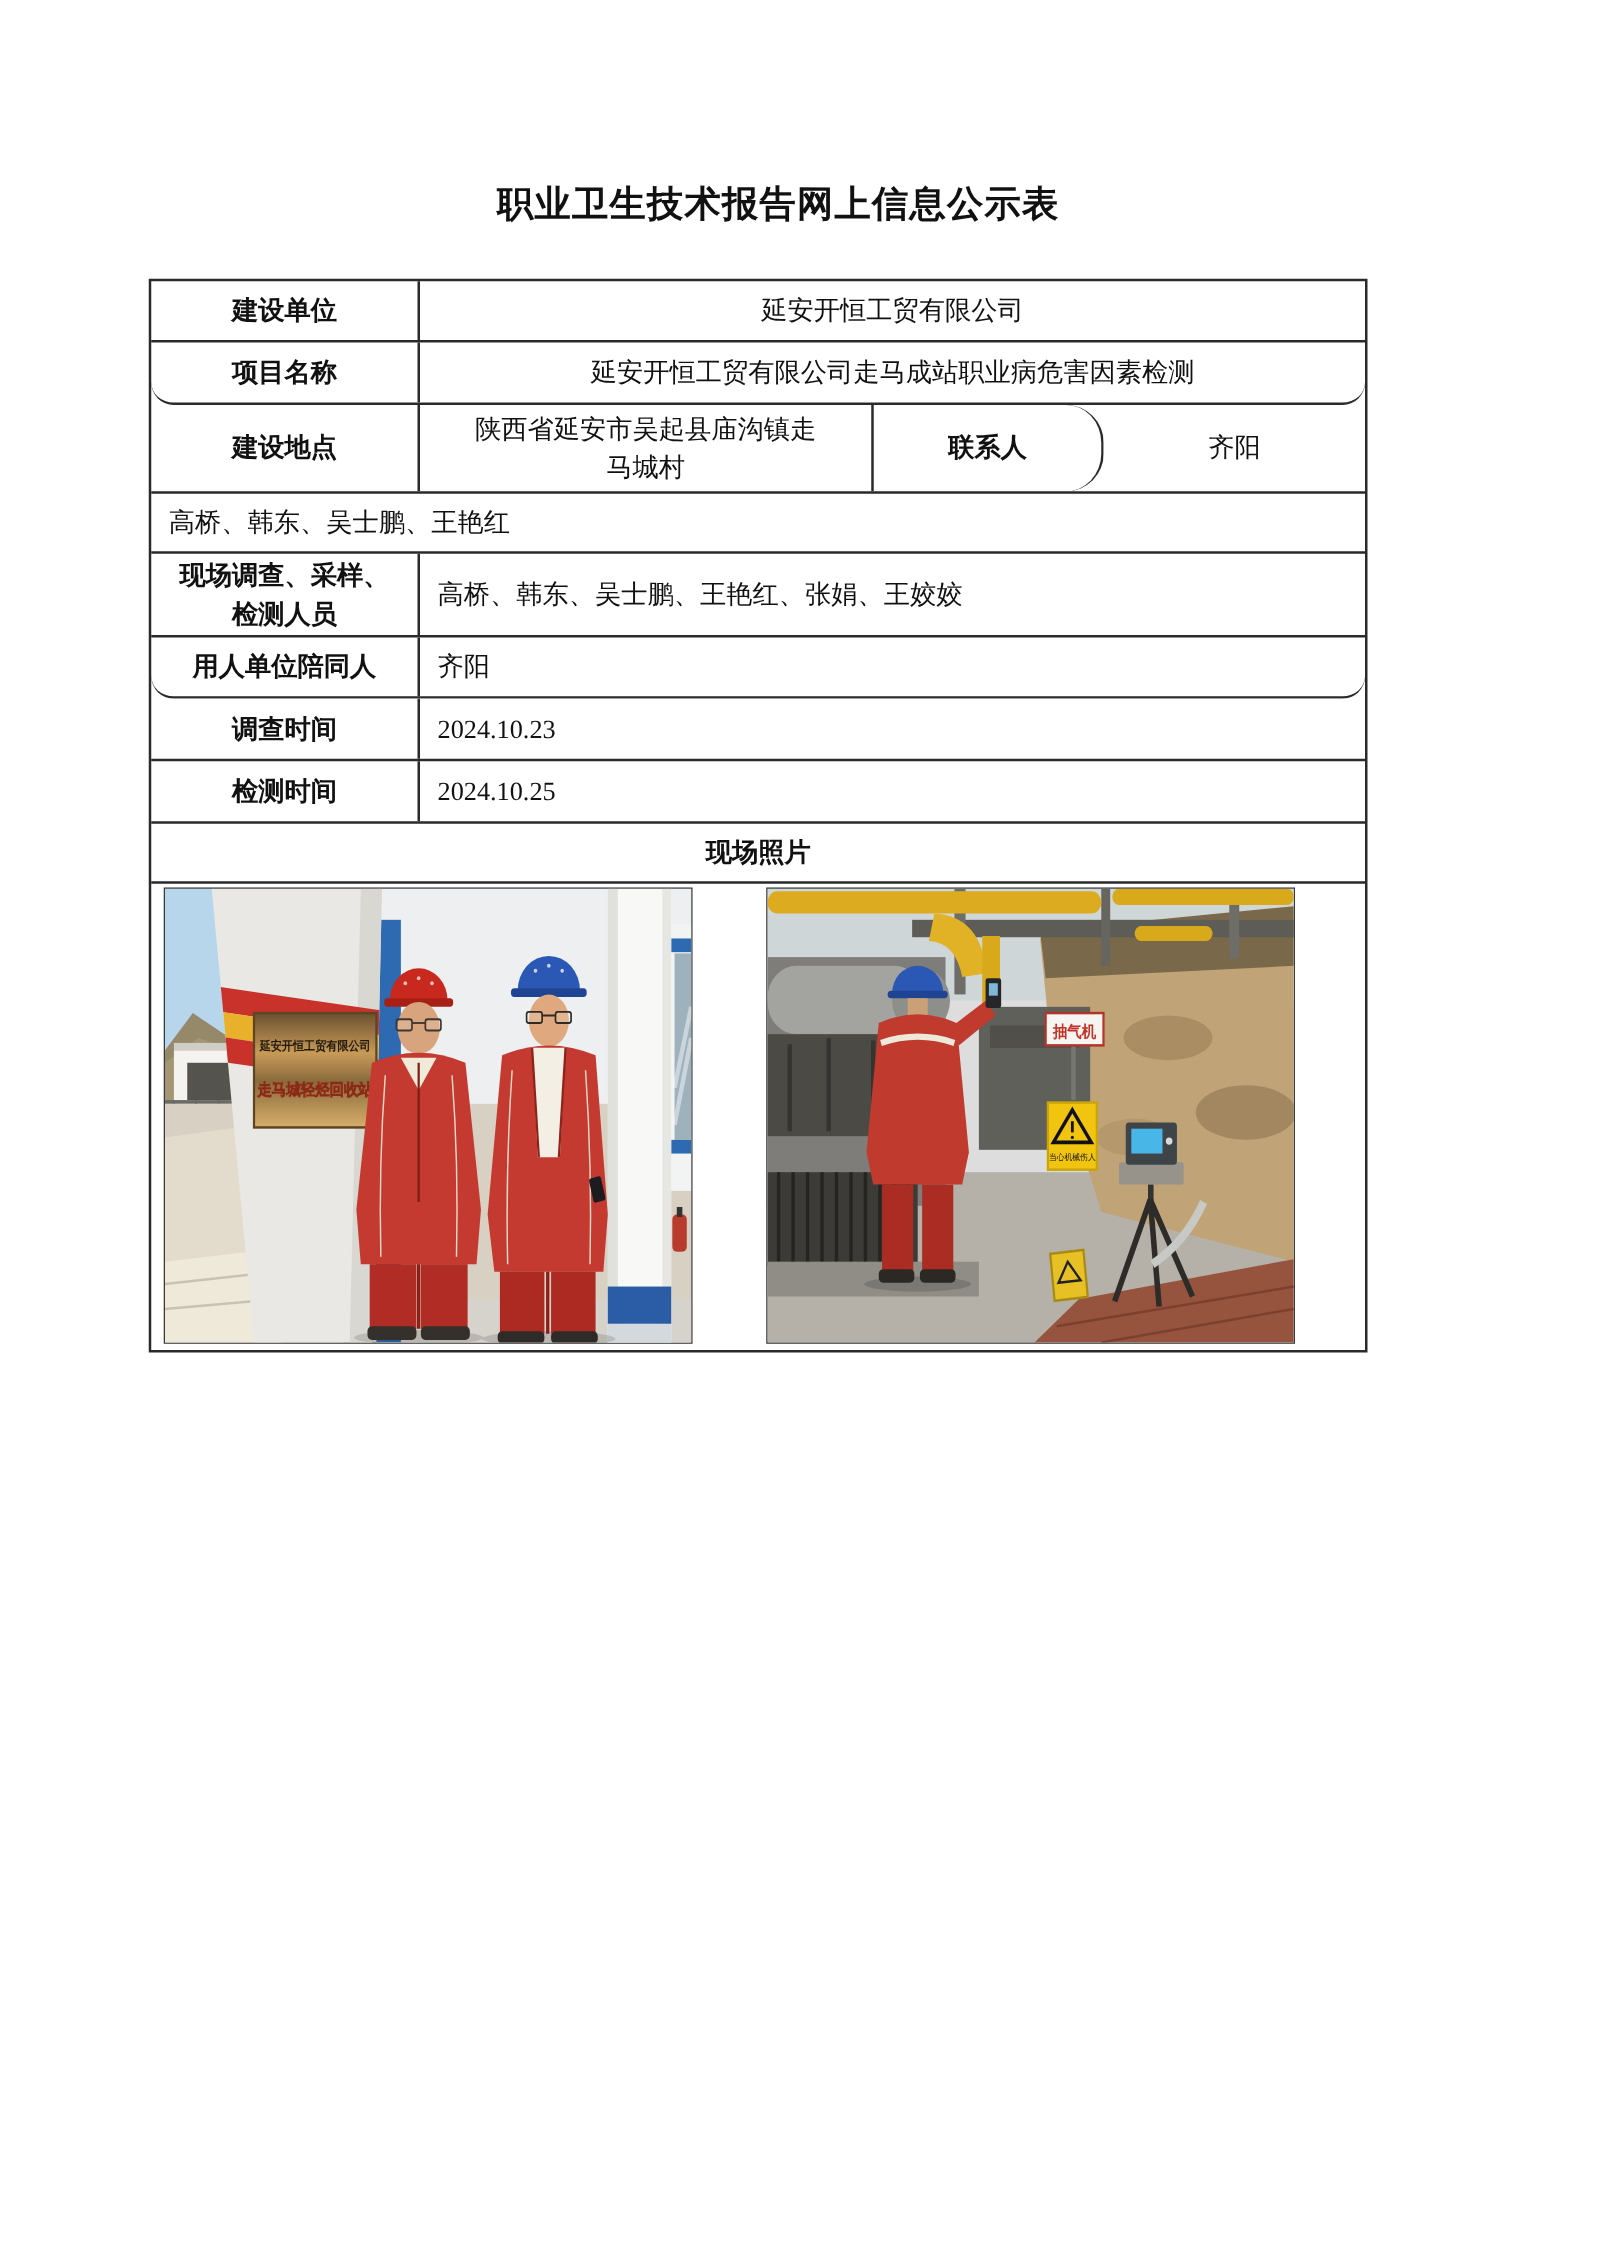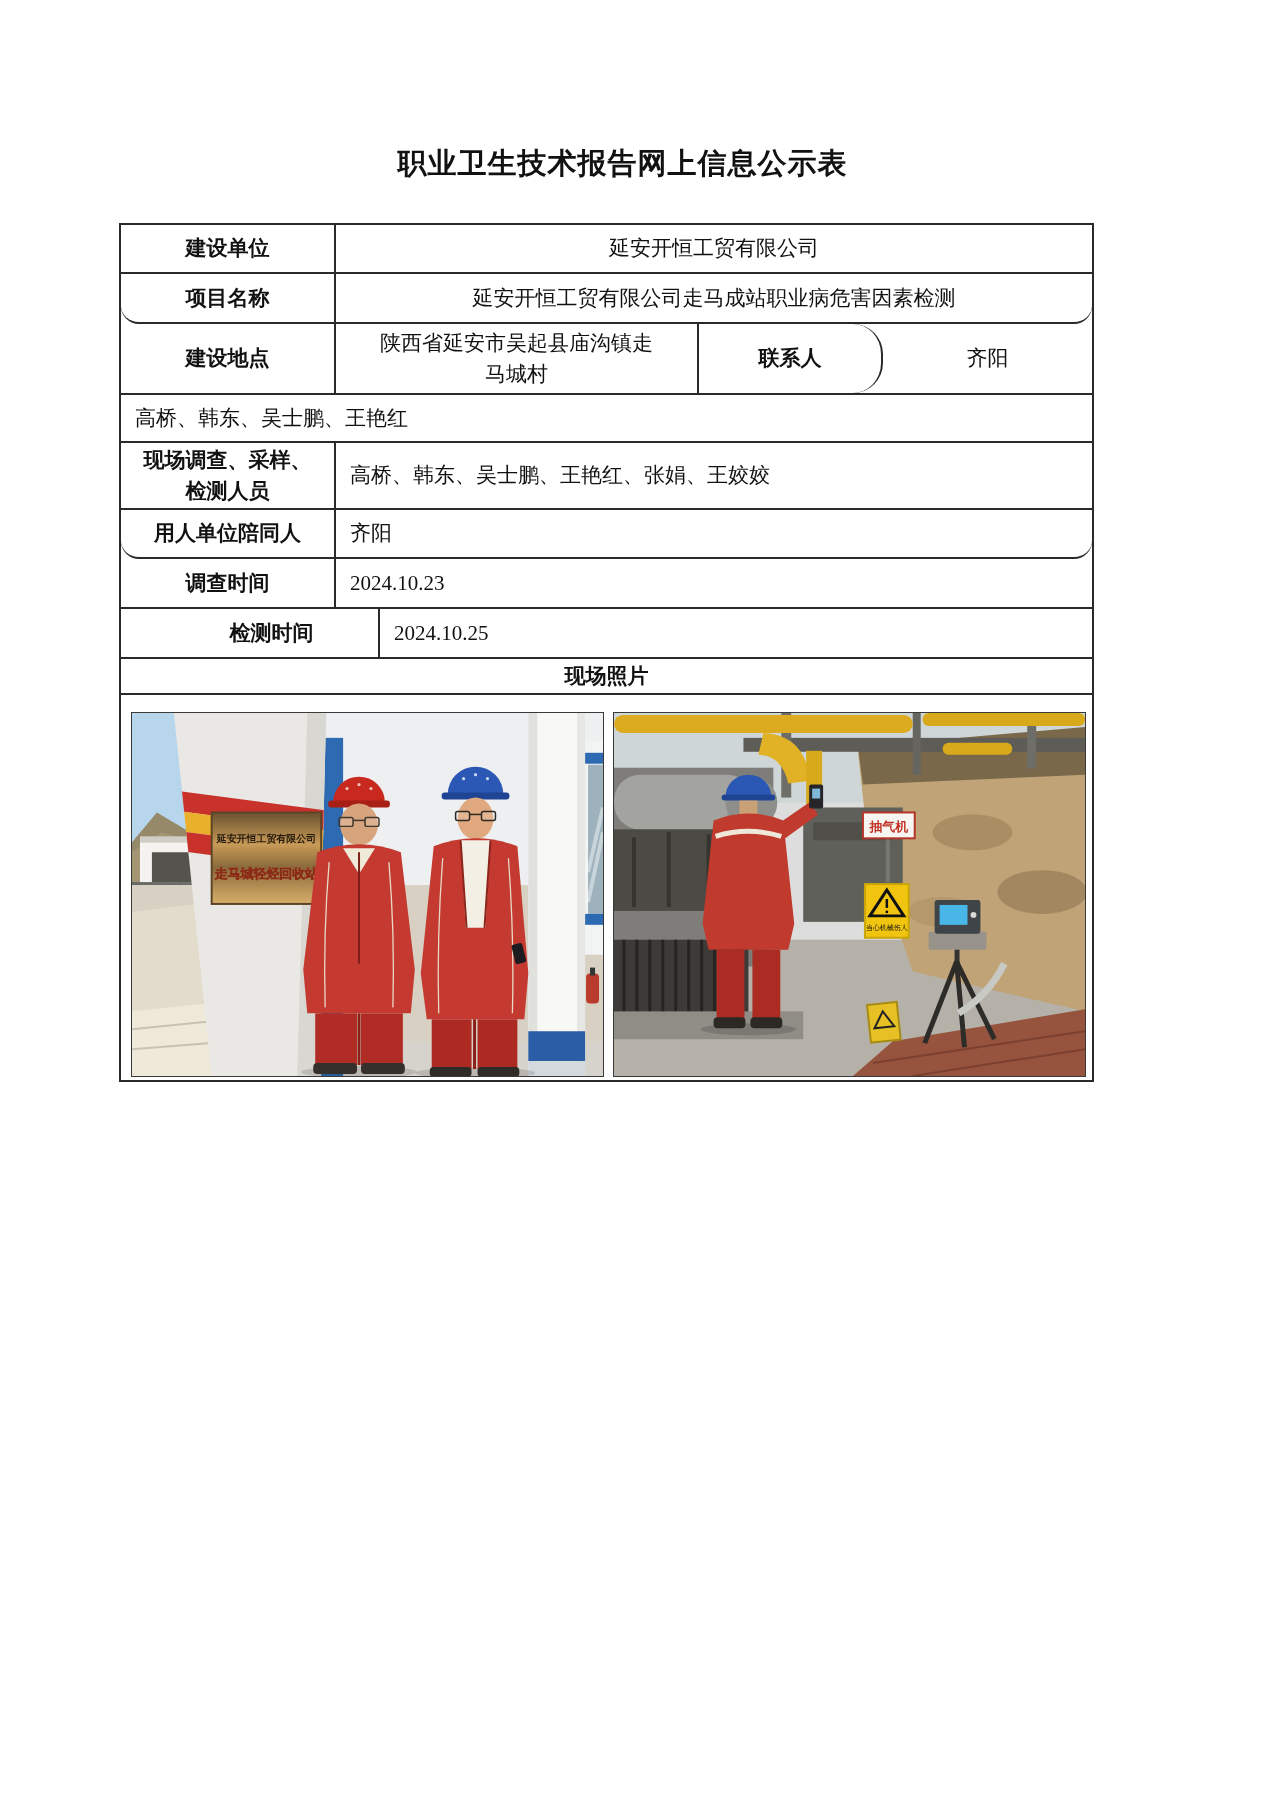--- a/index.html
+++ b/index.html
@@ -38,27 +38,27 @@
   }
   .cell:last-child{border-right:none;}
   .label{font-weight:700;flex:0 0 215px;padding:0 16px;}
   .value{flex:1 1 auto;}
   .value.left{justify-content:flex-start;text-align:left;}
   .value.center{justify-content:center;text-align:center;}
   .addr{flex:0 0 363px;padding:0 38px;}
   .contact-label{flex:0 0 184px;border-radius:30px;}
   .contact-value{flex:1 1 auto;}
   .r1{height:49px;} .r2{height:50px;border-radius:18px;} .r3{height:71px;} .r4{height:48px;}
-  .r5{height:67px;} .r6{height:49px;border-radius:18px;} .r7{height:50px;} .r8{height:50px;padding-left:44px;}
-  .r9{height:36px;} .r10{height:372px;border-bottom:none;}
+  .r5{height:67px;} .r6{height:49px;border-radius:18px;} .r7{height:50px;} .r8{height:50px;}
+  .r9{height:48px;} .r10{height:372px;border-bottom:none;}
   .photos-header-cell{flex:1 1 auto;font-weight:700;border-right:none;}
   .photos-row{position:relative;display:block;}
   .photo{
-    position:absolute;top:3px;width:473px;height:365px;
-    box-sizing:border-box;border:1px solid #3a3a3a;background:#ddd;margin-top:14px;
+    position:absolute;top:3px;width:423px;height:365px;
+    box-sizing:border-box;border:1px solid #3a3a3a;background:#ddd;
   }
   .photo svg{display:block;width:100%;height:100%;}
   .photo-left{left:10px;}
   .photo-right{left:492px;}
 </style>
 </head>
 <body>
 
 <div class="page">
 

